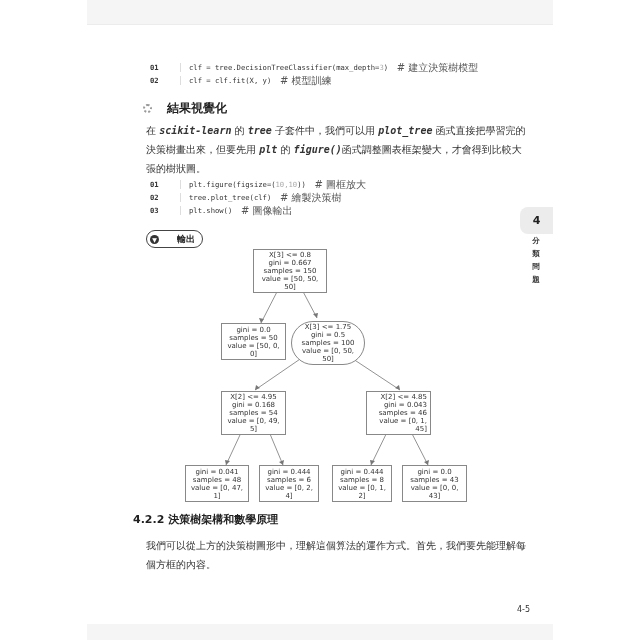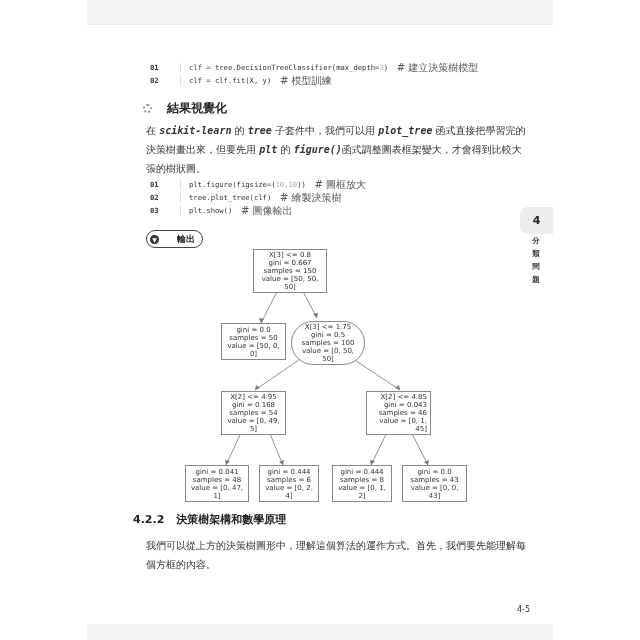--- a/index.html
+++ b/index.html
@@ -19,21 +19,21 @@
     .para { position: absolute; left: 146px; width: 360px; font-size: 10px; line-height: 19px; color: #333; }
     .para .m { font-family: "DejaVu Sans Mono", monospace; font-style: italic; font-weight: bold; font-size: 10px; }
     .indent { padding-left: 22px; }
     .output-badge { position: absolute; left: 146px; top: 230px; height: 16px; padding: 0 7px 0 3px; border: 1.5px solid #444; border-radius: 9px; display: flex; align-items: center; gap: 18px; font-size: 9px; font-weight: bold; }
     .output-badge .dot { width: 9px; height: 9px; border-radius: 50%; background: #333; color: #fff; font-size: 6px; display: flex; align-items: center; justify-content: center; }
     .chapter-tab { position: absolute; left: 520px; top: 207px; width: 33px; height: 27px; background: #ececec; border-radius: 8px 0 0 8px; display: flex; align-items: center; justify-content: center; font-weight: bold; font-size: 11px; }
     .chapter-vert { position: absolute; left: 530px; top: 234px; width: 12px; font-size: 7.5px; line-height: 13px; text-align: center; font-weight: bold; color: #333; }
     .tree { position: absolute; left: 0; top: 0; width: 636px; height: 640px; }
     .node { position: absolute; border: 1px solid #888; background: #fff; font-size: 7px; line-height: 8px; text-align: center; padding: 1px 3px; box-sizing: border-box; color: #333; }
     .sec-title { position: absolute; left: 133px; top: 512px; font-size: 11px; font-weight: bold; color: #222; }
-    .sec-title .num { margin-right: 12px; }
+    .sec-title .num { margin-right: 4px; }
     .page-num { position: absolute; left: 517px; top: 605px; font-size: 8px; color: #333; }
   </style>
 </head>
 <body>
 
 <div class="band-top"></div>
 
 <div class="code" style="top:61px;">
   <div class="line">
     <span class="ln">01</span>

